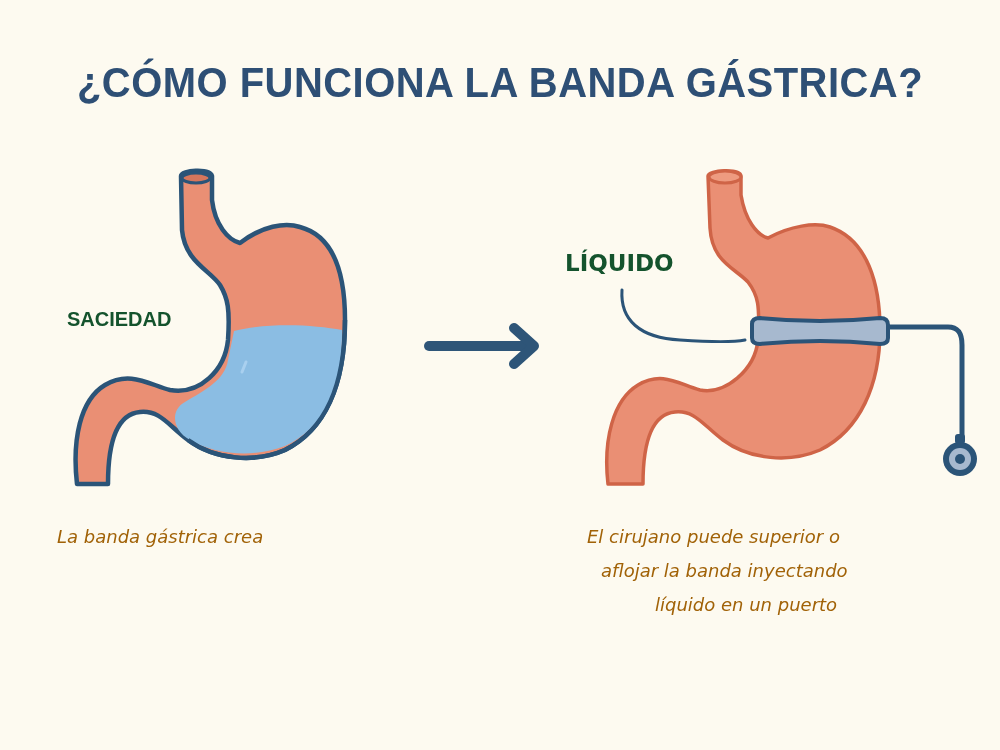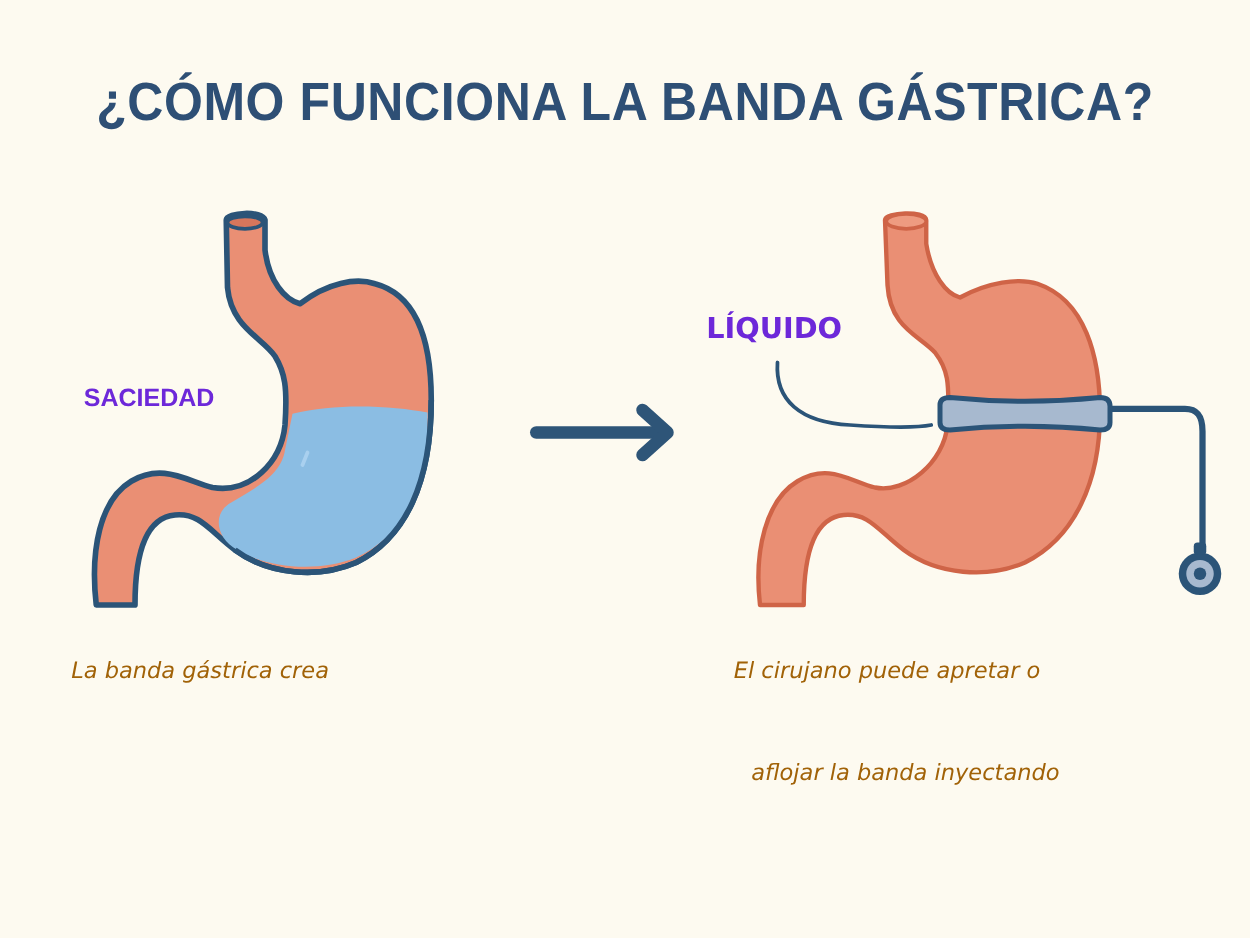--- a/index.html
+++ b/index.html
@@ -14,37 +14,37 @@
     position: absolute; left: 0; top: 58px; width: 1000px;
     text-align: center;
     font-family: "Liberation Sans", sans-serif;
     font-weight: bold; font-size: 43px; letter-spacing: 0.5px;
     color: #2e4f75;
     transform: scaleX(0.93);
     transform-origin: center;
   }
   svg.art { position: absolute; left: 0; top: 0; }
   .label {
-    position: absolute; font-weight: bold; color: #6d28d9;
+    position: absolute; font-weight: bold; color: #14532d;
     font-family: "Liberation Sans", sans-serif;
   }
   .label-saciedad { left: 67px; top: 308px; font-size: 20px; }
   .label-liquido { left: 565px; top: 250px; font-size: 23px; font-family: "DejaVu Sans", sans-serif; font-weight: bold; }
   .caption {
     position: absolute; font-size: 18px; line-height: 34px; color: #a16207;
     font-family: "DejaVu Sans", sans-serif;
     font-style: italic;
   }
   .caption span { display: block; white-space: nowrap; }
   .caption-left { left: 45px; top: 520px; }
   .caption-left .l1 { padding-left: 12px; }
   .caption-left .l2 { padding-left: 8px; }
   .caption-left .l3 { padding-left: 2px; }
   .caption-right { left: 587px; top: 520px; }
-  .caption-right .l2 { padding-left: 14px; margin-top: 48px; }
+  .caption-right .l2 { padding-left: 14px; }
   .caption-right .l3 { padding-left: 68px; }
 </style>
 </head>
 <body>
 
 <div class="title">¿CÓMO FUNCIONA LA BANDA GÁSTRICA?</div>
 
 <svg class="art" width="1000" height="750" viewBox="0 0 1000 750">
 
   <g>
@@ -122,15 +122,16 @@
 </svg>
 
 <div class="label label-saciedad">SACIEDAD</div>
 <div class="label label-liquido">LÍQUIDO</div>
 
 <div class="caption caption-left">
   <span class="l1">La banda gástrica crea</span>
 </div>
 
 <div class="caption caption-right">
-  <span class="l1">El cirujano puede apretar o</span>
+  <span class="l1">El cirujano puede superior o</span>
   <span class="l2">aflojar la banda inyectando</span>
+  <span class="l3">líquido en un puerto</span>
 </div>
 
 </body></html>

